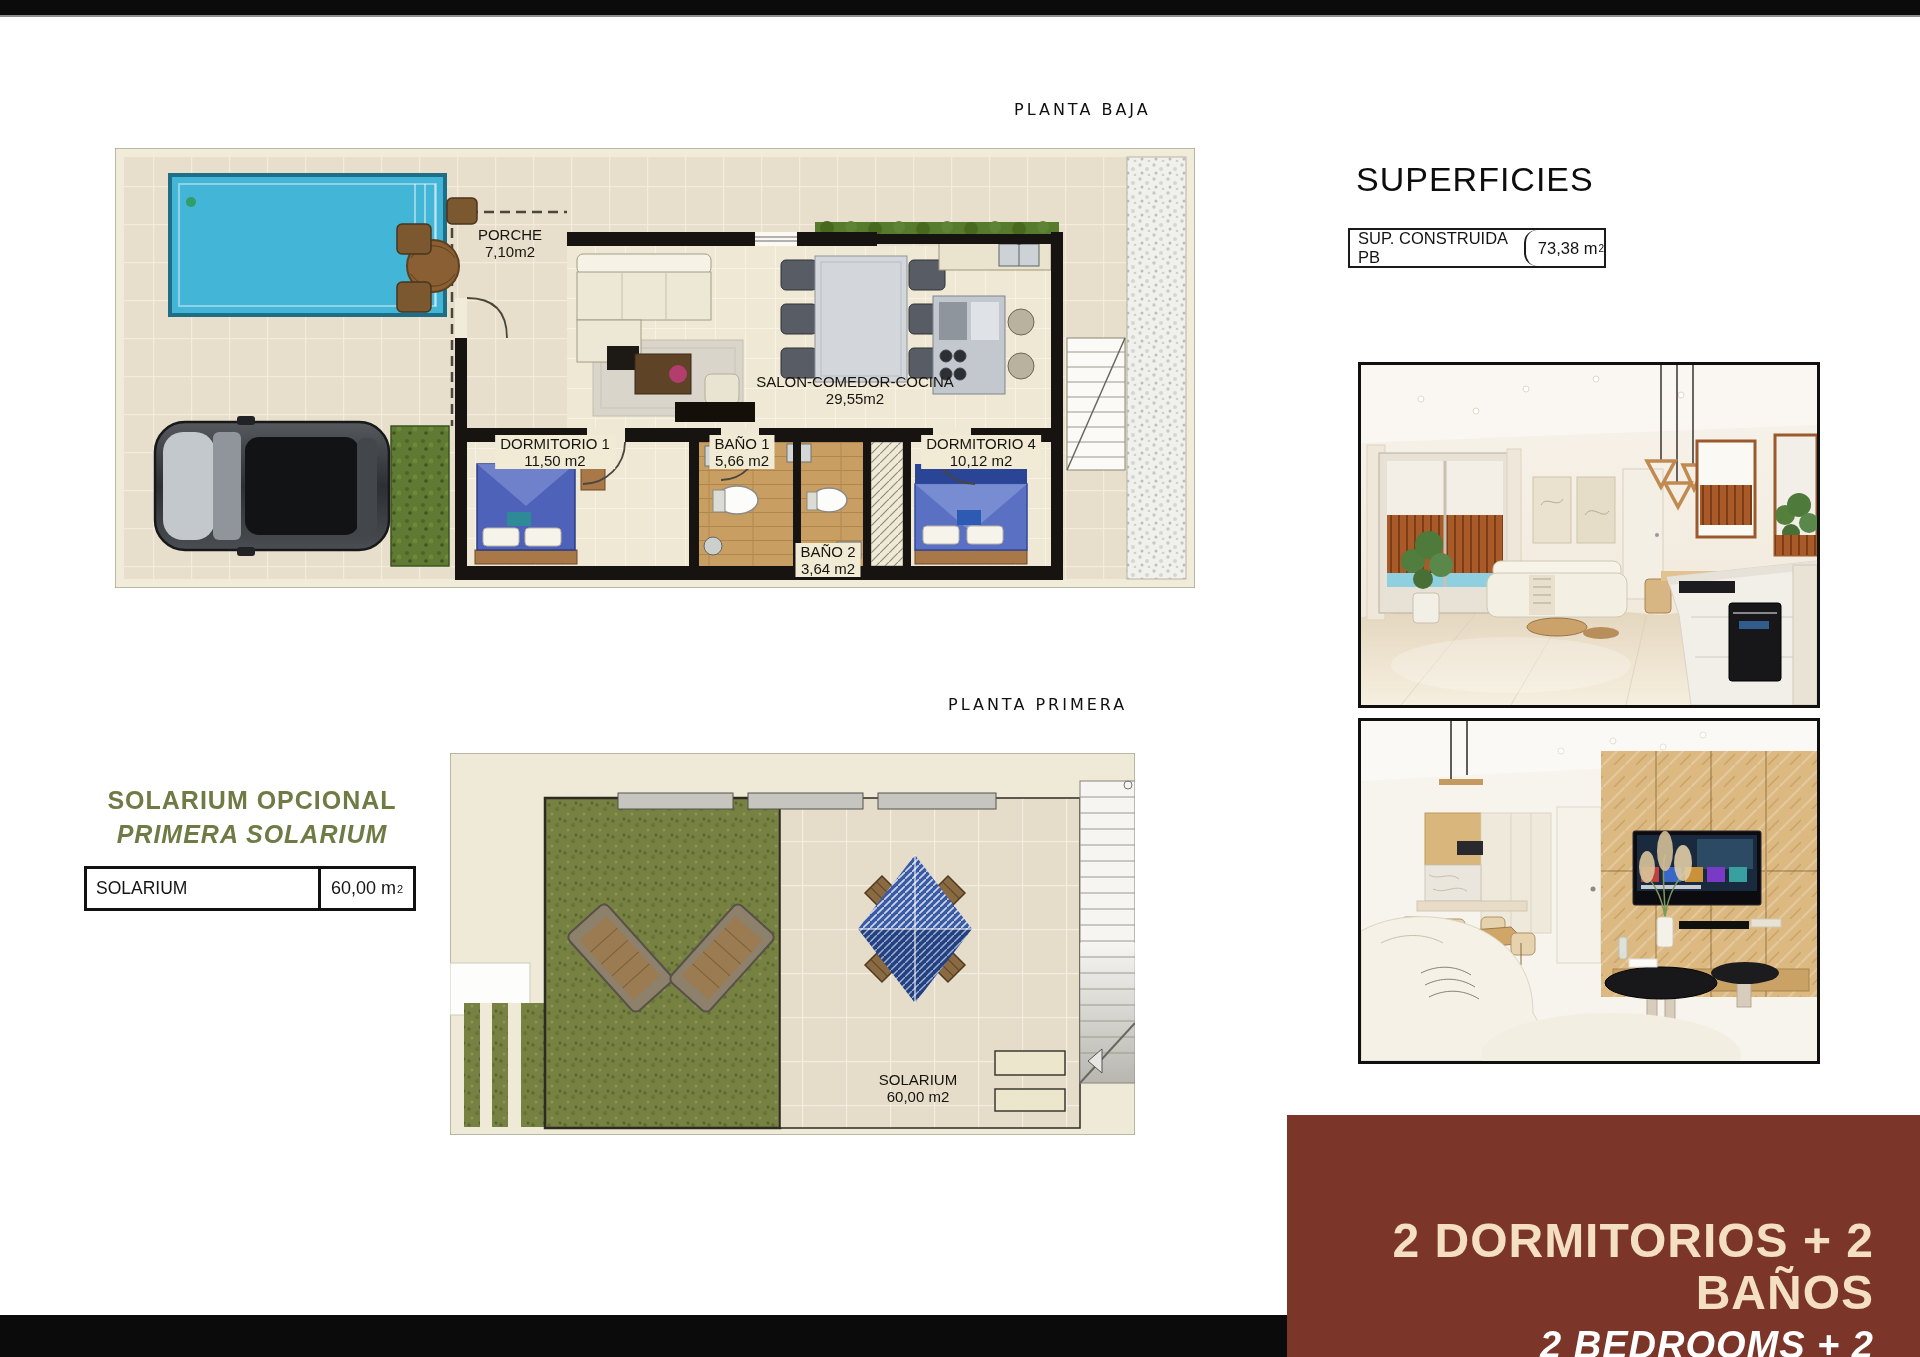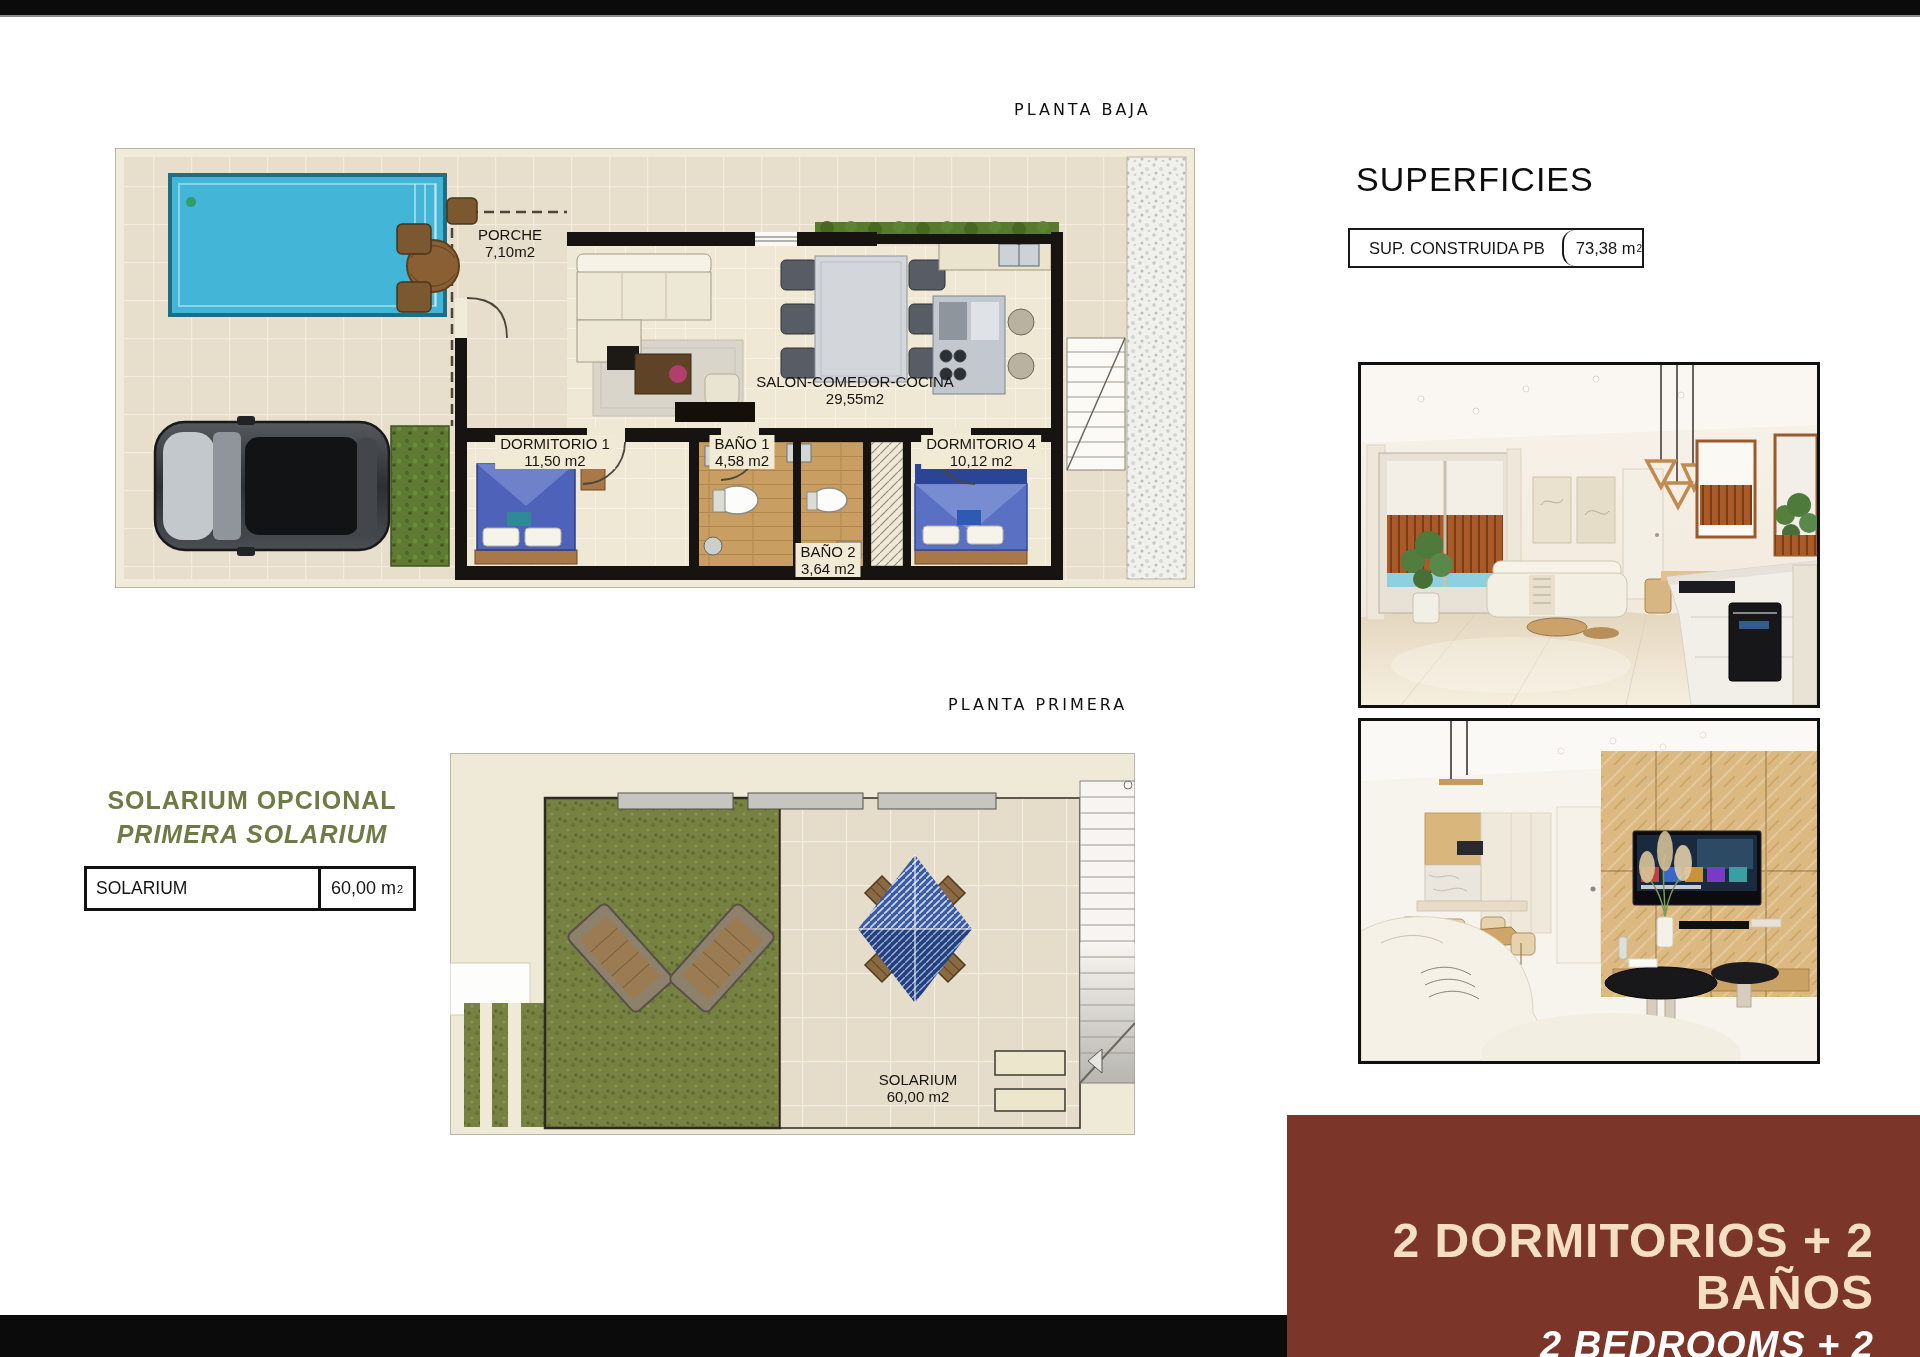--- a/index.html
+++ b/index.html
@@ -8,22 +8,22 @@
   .abs{position:absolute;}
   .topbar{left:0;top:0;width:1920px;height:15px;background:#0b0b0b;}
   .topbar-line{left:0;top:15px;width:1920px;height:2px;background:#8d8d8d;}
   .bottombar{left:0;top:1315px;width:1287px;height:42px;background:#0b0b0b;}
   .floor-title{font-family:"DejaVu Sans","Liberation Sans",sans-serif;font-size:16px;
                letter-spacing:3px;color:#101010;white-space:nowrap;}
   .title-baja{left:1014px;top:100px;}
   .title-primera{left:948px;top:695px;}
   .superficies{left:1356px;top:160px;font-size:34px;letter-spacing:1px;color:#0d0d0d;
                font-family:"Liberation Sans",sans-serif;}
-  .surf-table{left:1348px;top:228px;width:296px;height:40px;border:2px solid #1a1a1a;
-              display:flex;background:#ffffff;box-sizing:border-box;padding-left:11px;}
+  .surf-table{left:1348px;top:228px;width:258px;height:40px;border:2px solid #1a1a1a;
+              display:flex;background:#ffffff;box-sizing:border-box;}
   .surf-table .lbl{flex:1;display:flex;align-items:center;padding-left:8px;font-size:16.5px;}
   .surf-table .val{width:78px;border-left:2px solid #1a1a1a;display:flex;align-items:center;
                    justify-content:flex-end;font-size:16.5px;border-radius:13px;}
   .surf-table sup{font-size:10px;margin-left:1px;}
   .sol-head1{left:90px;top:786px;width:324px;text-align:center;font-size:25px;font-weight:bold;
              letter-spacing:1px;color:#6f7b44;}
   .sol-head2{left:90px;top:820px;width:324px;text-align:center;font-size:25px;font-weight:bold;
              font-style:italic;letter-spacing:1px;color:#6f7b44;}
   .sol-table{left:84px;top:866px;width:332px;height:45px;border:3px solid #111111;display:flex;
              background:#ffffff;box-sizing:border-box;}
@@ -260,21 +260,21 @@
     <div class="plabel" style="left:740px;top:225px;">
       <div>SALON-COMEDOR-COCINA</div>
       <div>29,55m2</div>
     </div>
     <div class="plabel boxed" style="left:440px;top:287px;">
       <div>DORMITORIO 1</div>
       <div>11,50 m2</div>
     </div>
     <div class="plabel boxed" style="left:627px;top:287px;">
       <div>BAÑO 1</div>
-      <div>4,58 m2</div>
+      <div>5,66 m2</div>
     </div>
     <div class="plabel boxed" style="left:713px;top:395px;">
       <div>BAÑO 2</div>
       <div>3,64 m2</div>
     </div>
     <div class="plabel boxed" style="left:866px;top:287px;">
       <div>DORMITORIO 4</div>
       <div>10,12 m2</div>
     </div>
   </div>

